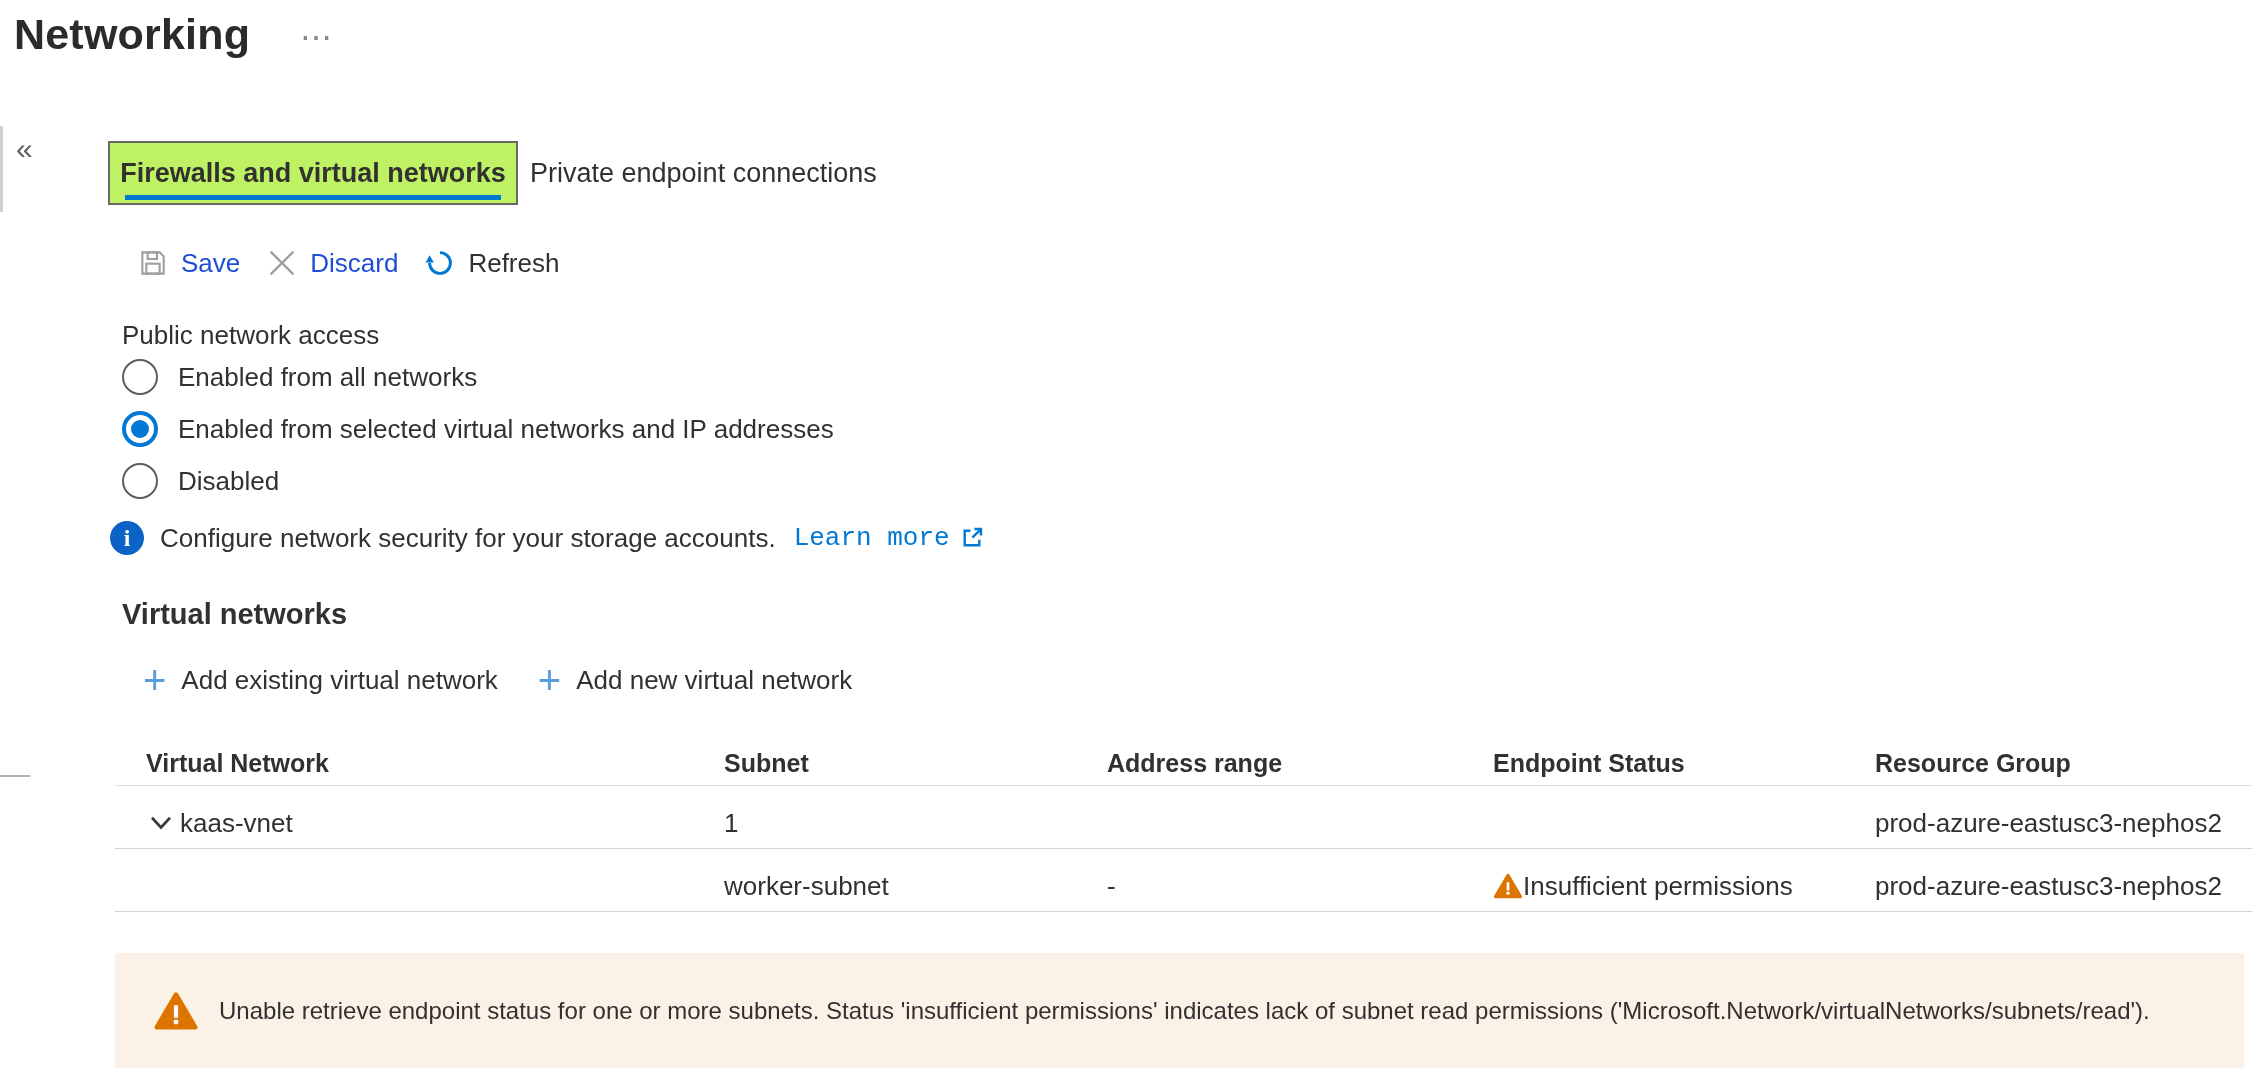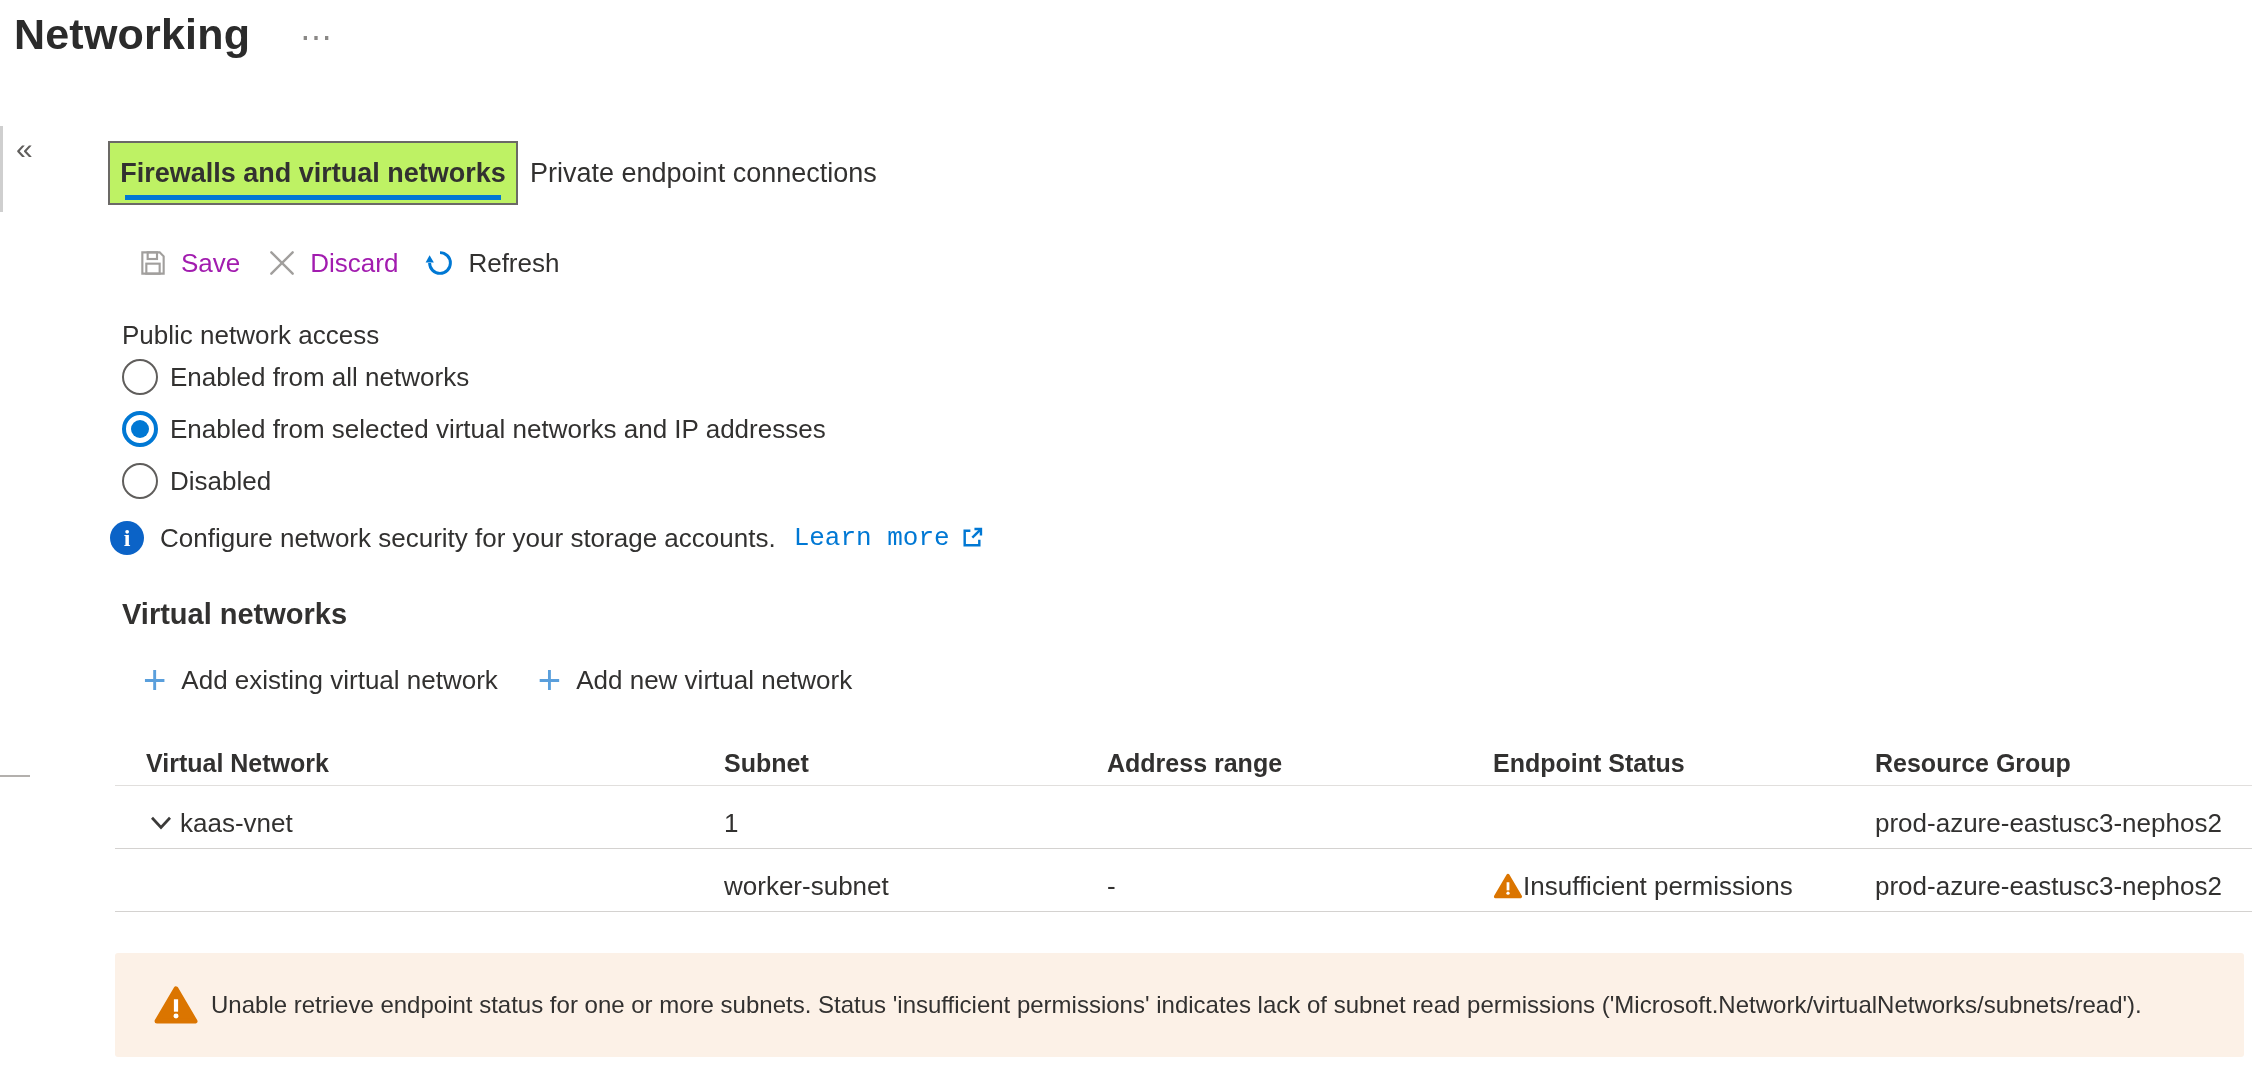--- a/index.html
+++ b/index.html
@@ -19,28 +19,28 @@
   
   .tabs { position: absolute; left: 108px; top: 141px; display: flex; align-items: stretch; }
   .tab { position: relative; font-size: 27px; display: flex; align-items: center; cursor: pointer; }
   .tab.active { border: 2px solid #6b6966; width: 410px; height: 64px; justify-content: center; font-weight: 600; background: #bef264; }
   .tab.active .tab-underline { position: absolute; left: 15px; right: 15px; bottom: 3px; height: 5px; background: #0078d4; }
   .tab.plain { margin-left: 12px; height: 64px; font-weight: 400; color: #323130; }
 
   
   .toolbar { position: absolute; left: 137px; top: 244px; height: 38px; display: flex; align-items: center; }
   .tb-btn { display: flex; align-items: center; gap: 12px; font-size: 26px; cursor: pointer; }
-  .tb-btn.disabled { color: #a21caf; cursor: default; }
+  .tb-btn.disabled { color: #1d4ed8; cursor: default; }
   .tb-btn + .tb-btn { margin-left: 26px; }
   .tb-btn .glyph { display: inline-flex; width: 32px; height: 32px; }
 
   
   .pna-label { position: absolute; left: 122px; top: 320px; font-size: 26px; }
   .radio-group { position: absolute; left: 122px; top: 351px; }
-  .radio-row { display: flex; align-items: center; height: 52px; gap: 12px; cursor: pointer; }
+  .radio-row { display: flex; align-items: center; height: 52px; gap: 20px; cursor: pointer; }
   .radio { width: 36px; height: 36px; border-radius: 50%; border: 2px solid #605e5c; background: #fff; flex: 0 0 36px; position: relative; }
   .radio.selected { border: 4px solid #0078d4; }
   .radio.selected::after { content: ""; position: absolute; left: 50%; top: 50%; width: 18px; height: 18px; margin: -9px 0 0 -9px; border-radius: 50%; background: #0078d4; }
   .radio-label { font-size: 26px; color: #323130; }
 
   
   .info-line { position: absolute; left: 110px; top: 518px; height: 40px; display: flex; align-items: center; gap: 16px; font-size: 26px; }
   .info-icon { width: 34px; height: 34px; border-radius: 50%; background: #0b63c7; color: #fff; display: flex; align-items: center; justify-content: center; font-size: 24px; font-weight: 700; font-family: "Liberation Serif", serif; flex: 0 0 34px; }
   .learn-more { color: #0078d4; text-decoration: none; display: inline-flex; align-items: center; gap: 9px; cursor: pointer; margin-left: 2px; font-family: Liberation Mono, monospace; }
 
@@ -56,21 +56,21 @@
   .t-head { height: 56px; border-bottom: 1px solid #e1dfdd; }
   .t-head .cell { font-size: 25px; font-weight: 600; color: #323130; }
   .t-body-row { height: 63px; border-bottom: 1px solid #d4d2d0; font-size: 26px; }
   .cell { overflow: hidden; white-space: nowrap; margin-top: 12px; }
   .cell.first { padding-left: 31px; display: flex; align-items: center; gap: 4px; }
   .expander { display: inline-flex; width: 30px; height: 30px; cursor: pointer; flex: 0 0 30px; }
   .status-cell { display: flex; align-items: center; }
   .warn-tri-small { width: 30px; height: 28px; flex: 0 0 30px; }
 
   
-  .banner { position: absolute; left: 115px; top: 953px; right: 8px; height: 104px; background: #fcf1e7; border-radius: 3px; display: flex; align-items: center; padding-left: 38px; gap: 12px; }
+  .banner { position: absolute; left: 115px; top: 953px; right: 8px; height: 116px; background: #fcf1e7; border-radius: 3px; display: flex; align-items: center; padding-left: 38px; gap: 20px; }
   .banner-text { font-size: 24px; color: #323130; }
   .warn-tri-big { width: 46px; height: 42px; flex: 0 0 46px; }
 
   svg { display: block; width: 100%; height: 100%; }
 </style>
 </head>
 <body>
 
 <div class="stage">
 

